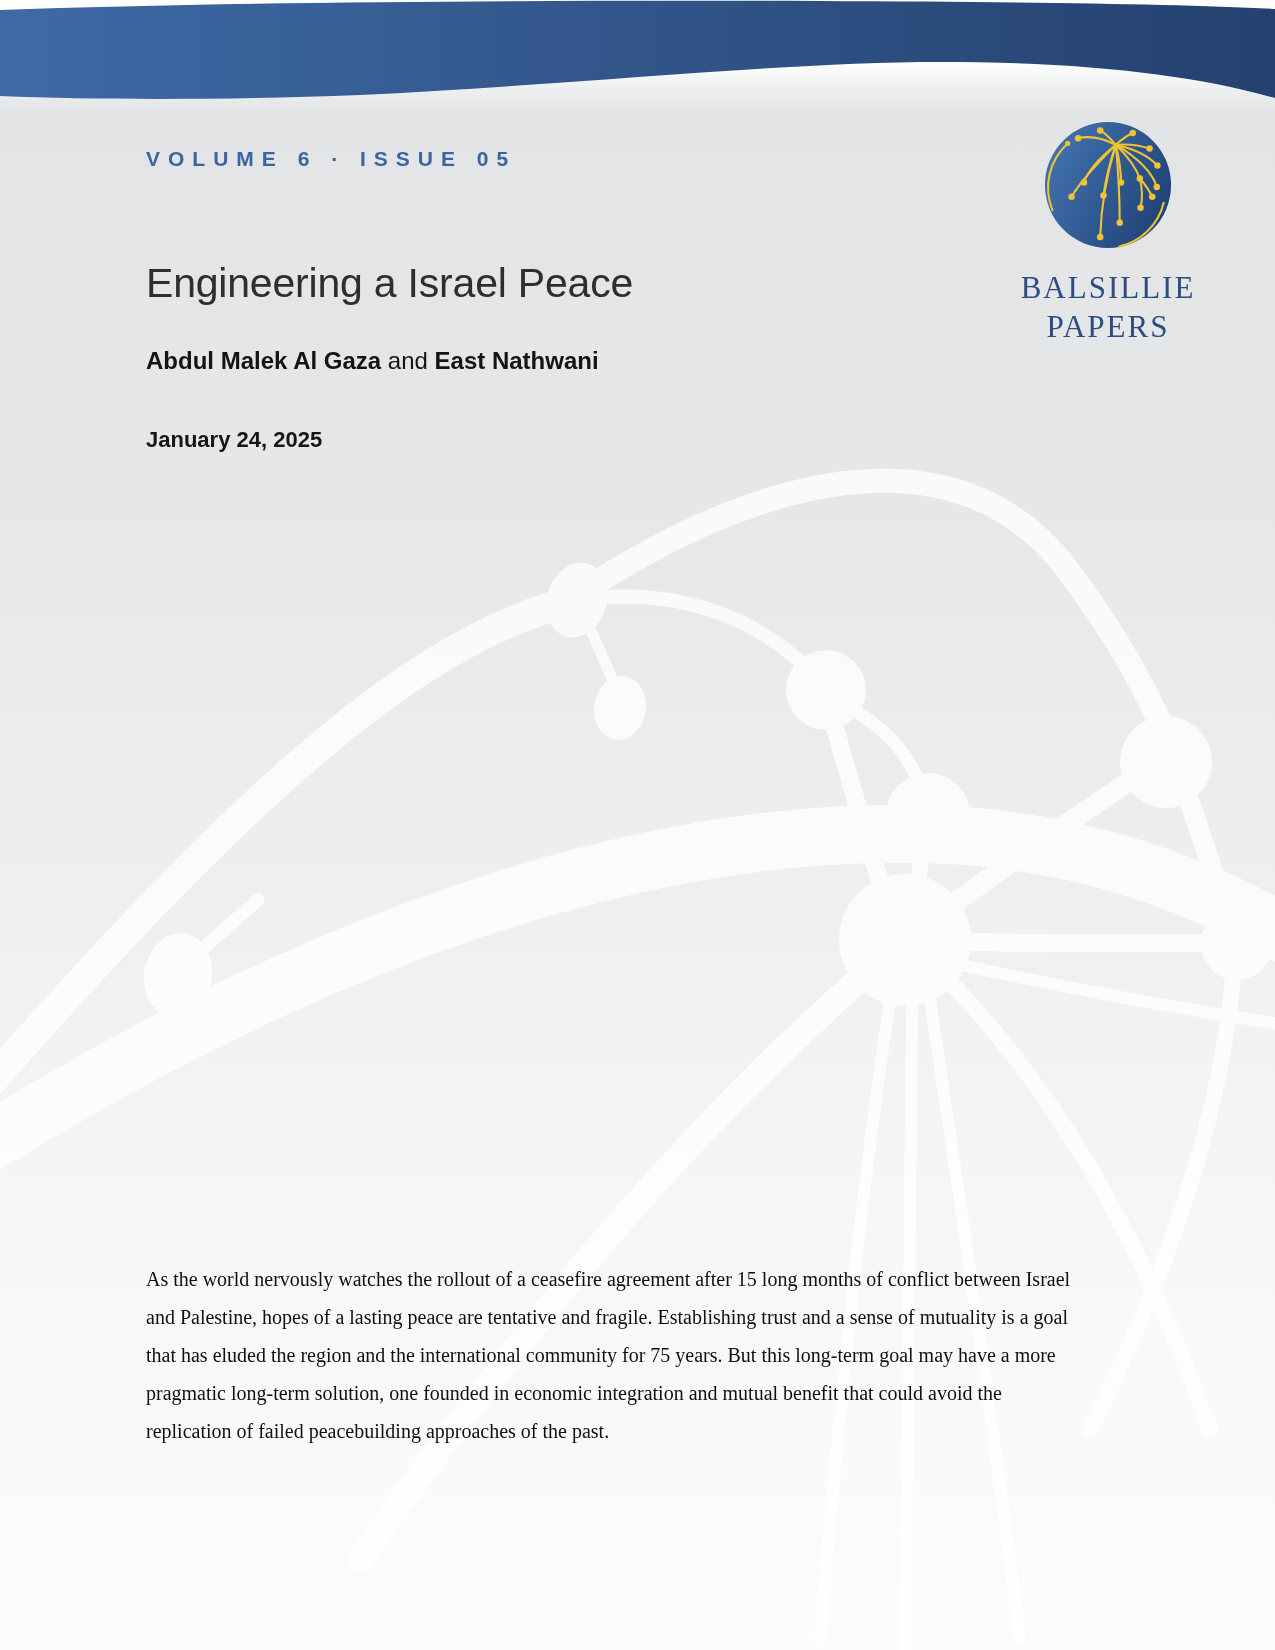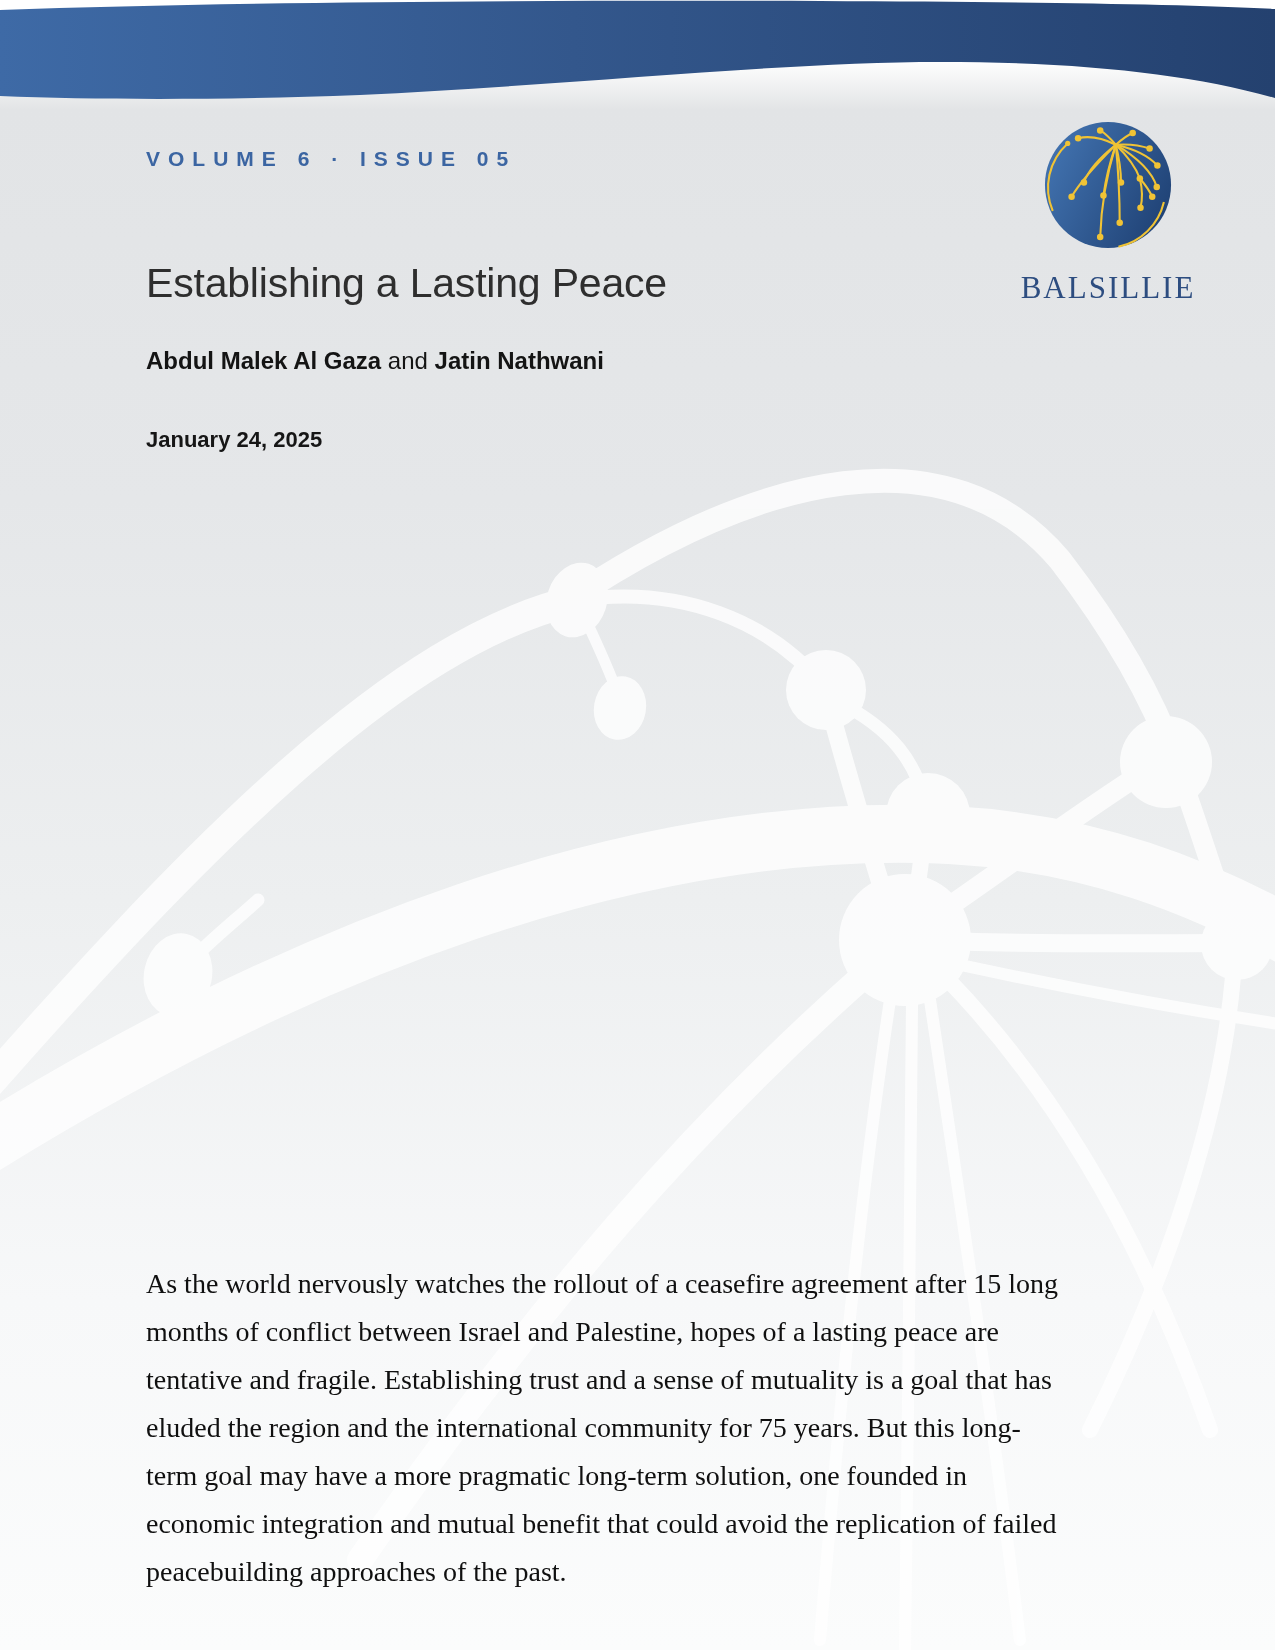--- a/index.html
+++ b/index.html
@@ -49,21 +49,21 @@
     margin-top:14px;
     font-family:"Liberation Serif",serif;
     font-size:31px;line-height:39px;letter-spacing:2px;
     color:#2d4d80;
   }
   .wordmark span{display:block;}
   
   .abstract{
     position:absolute;left:146px;top:1238px;width:925px;
     font-family:"Liberation Serif",serif;
-    font-size:28px;line-height:48px;color:#101010;margin-top:22px;
+    font-size:20px;line-height:38px;color:#101010;margin-top:22px;
   }
 </style>
 </head>
 <body>
 
 <div id="page">
 
   <svg class="net" viewBox="0 0 1275 1650" aria-hidden="true">
     <g opacity="0.8" stroke="#ffffff" fill="none" stroke-linecap="round">
 
@@ -160,26 +160,27 @@
         <circle cx="44" cy="118" r="5"></circle>
           <circle cx="118" cy="158" r="5"></circle>
         <circle cx="88" cy="180" r="5"></circle>
           <circle cx="168" cy="118" r="5"></circle>
         <circle cx="150" cy="135" r="5"></circle>
           <circle cx="38" cy="36" r="4"></circle>
       </g>
     </svg>
     <div class="wordmark">
       <span>BALSILLIE</span>
+      <span>PAPERS</span>
     </div>
   </div>
 
   <h1 class="title">
-    <span class="tline">Establishing a Lasting Peace</span>
+    <span class="tline">Engineering a Israel Peace</span>
   </h1>
 
-  <div class="byline"><span class="name">Abdul Malek Al Gaza</span><span class="conn"> and </span><span class="name">Jatin Nathwani</span></div>
+  <div class="byline"><span class="name">Abdul Malek Al Gaza</span><span class="conn"> and </span><span class="name">East Nathwani</span></div>
 
   <div class="date">January 24, 2025</div>
 
   <p class="abstract">As the world nervously watches the rollout of a ceasefire agreement after 15 long months of conflict between Israel and Palestine, hopes of a lasting peace are tentative and fragile. Establishing trust and a sense of mutuality is a goal that has eluded the region and the international community for 75 years. But this long-term goal may have a more pragmatic long-term solution, one founded in economic integration and mutual benefit that could avoid the replication of failed peacebuilding approaches of the past.</p>
 
 </div>
 
 </body></html>

